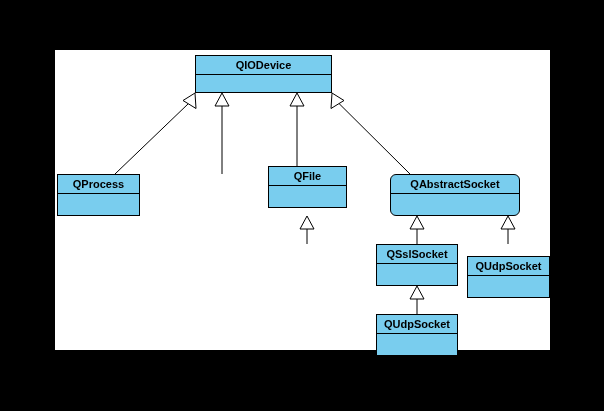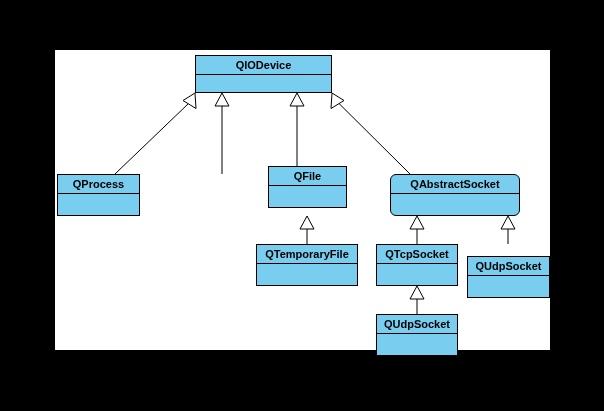--- a/index.html
+++ b/index.html
@@ -118,27 +118,23 @@
     <div class="uml-class" style="left:213px; top:108px; width:79px; height:42px;margin-top:8px;">
       <div class="uml-name">QFile</div>
       <div class="uml-attrs"></div>
     </div>
 
     <div class="uml-class" style="left:335px; top:124px; width:130px; height:42px;border-radius:6px;">
       <div class="uml-name">QAbstractSocket</div>
       <div class="uml-attrs"></div>
     </div>
 
-    <div class="uml-class" style="left:201px; top:194px; width:102px; height:42px;">
-      <div class="uml-name">QTemporaryFile</div>
-      <div class="uml-attrs"></div>
-    </div>
 
     <div class="uml-class" style="left:321px; top:194px; width:82px; height:42px;">
-      <div class="uml-name">QTcpSocket</div>
+      <div class="uml-name">QSslSocket</div>
       <div class="uml-attrs"></div>
     </div>
 
     <div class="uml-class" style="left:412px; top:194px; width:83px; height:42px;margin-top:12px;">
       <div class="uml-name">QUdpSocket</div>
       <div class="uml-attrs"></div>
     </div>
 
     <div class="uml-class" style="left:321px; top:264px; width:82px; height:42px;">
       <div class="uml-name">QUdpSocket</div>

